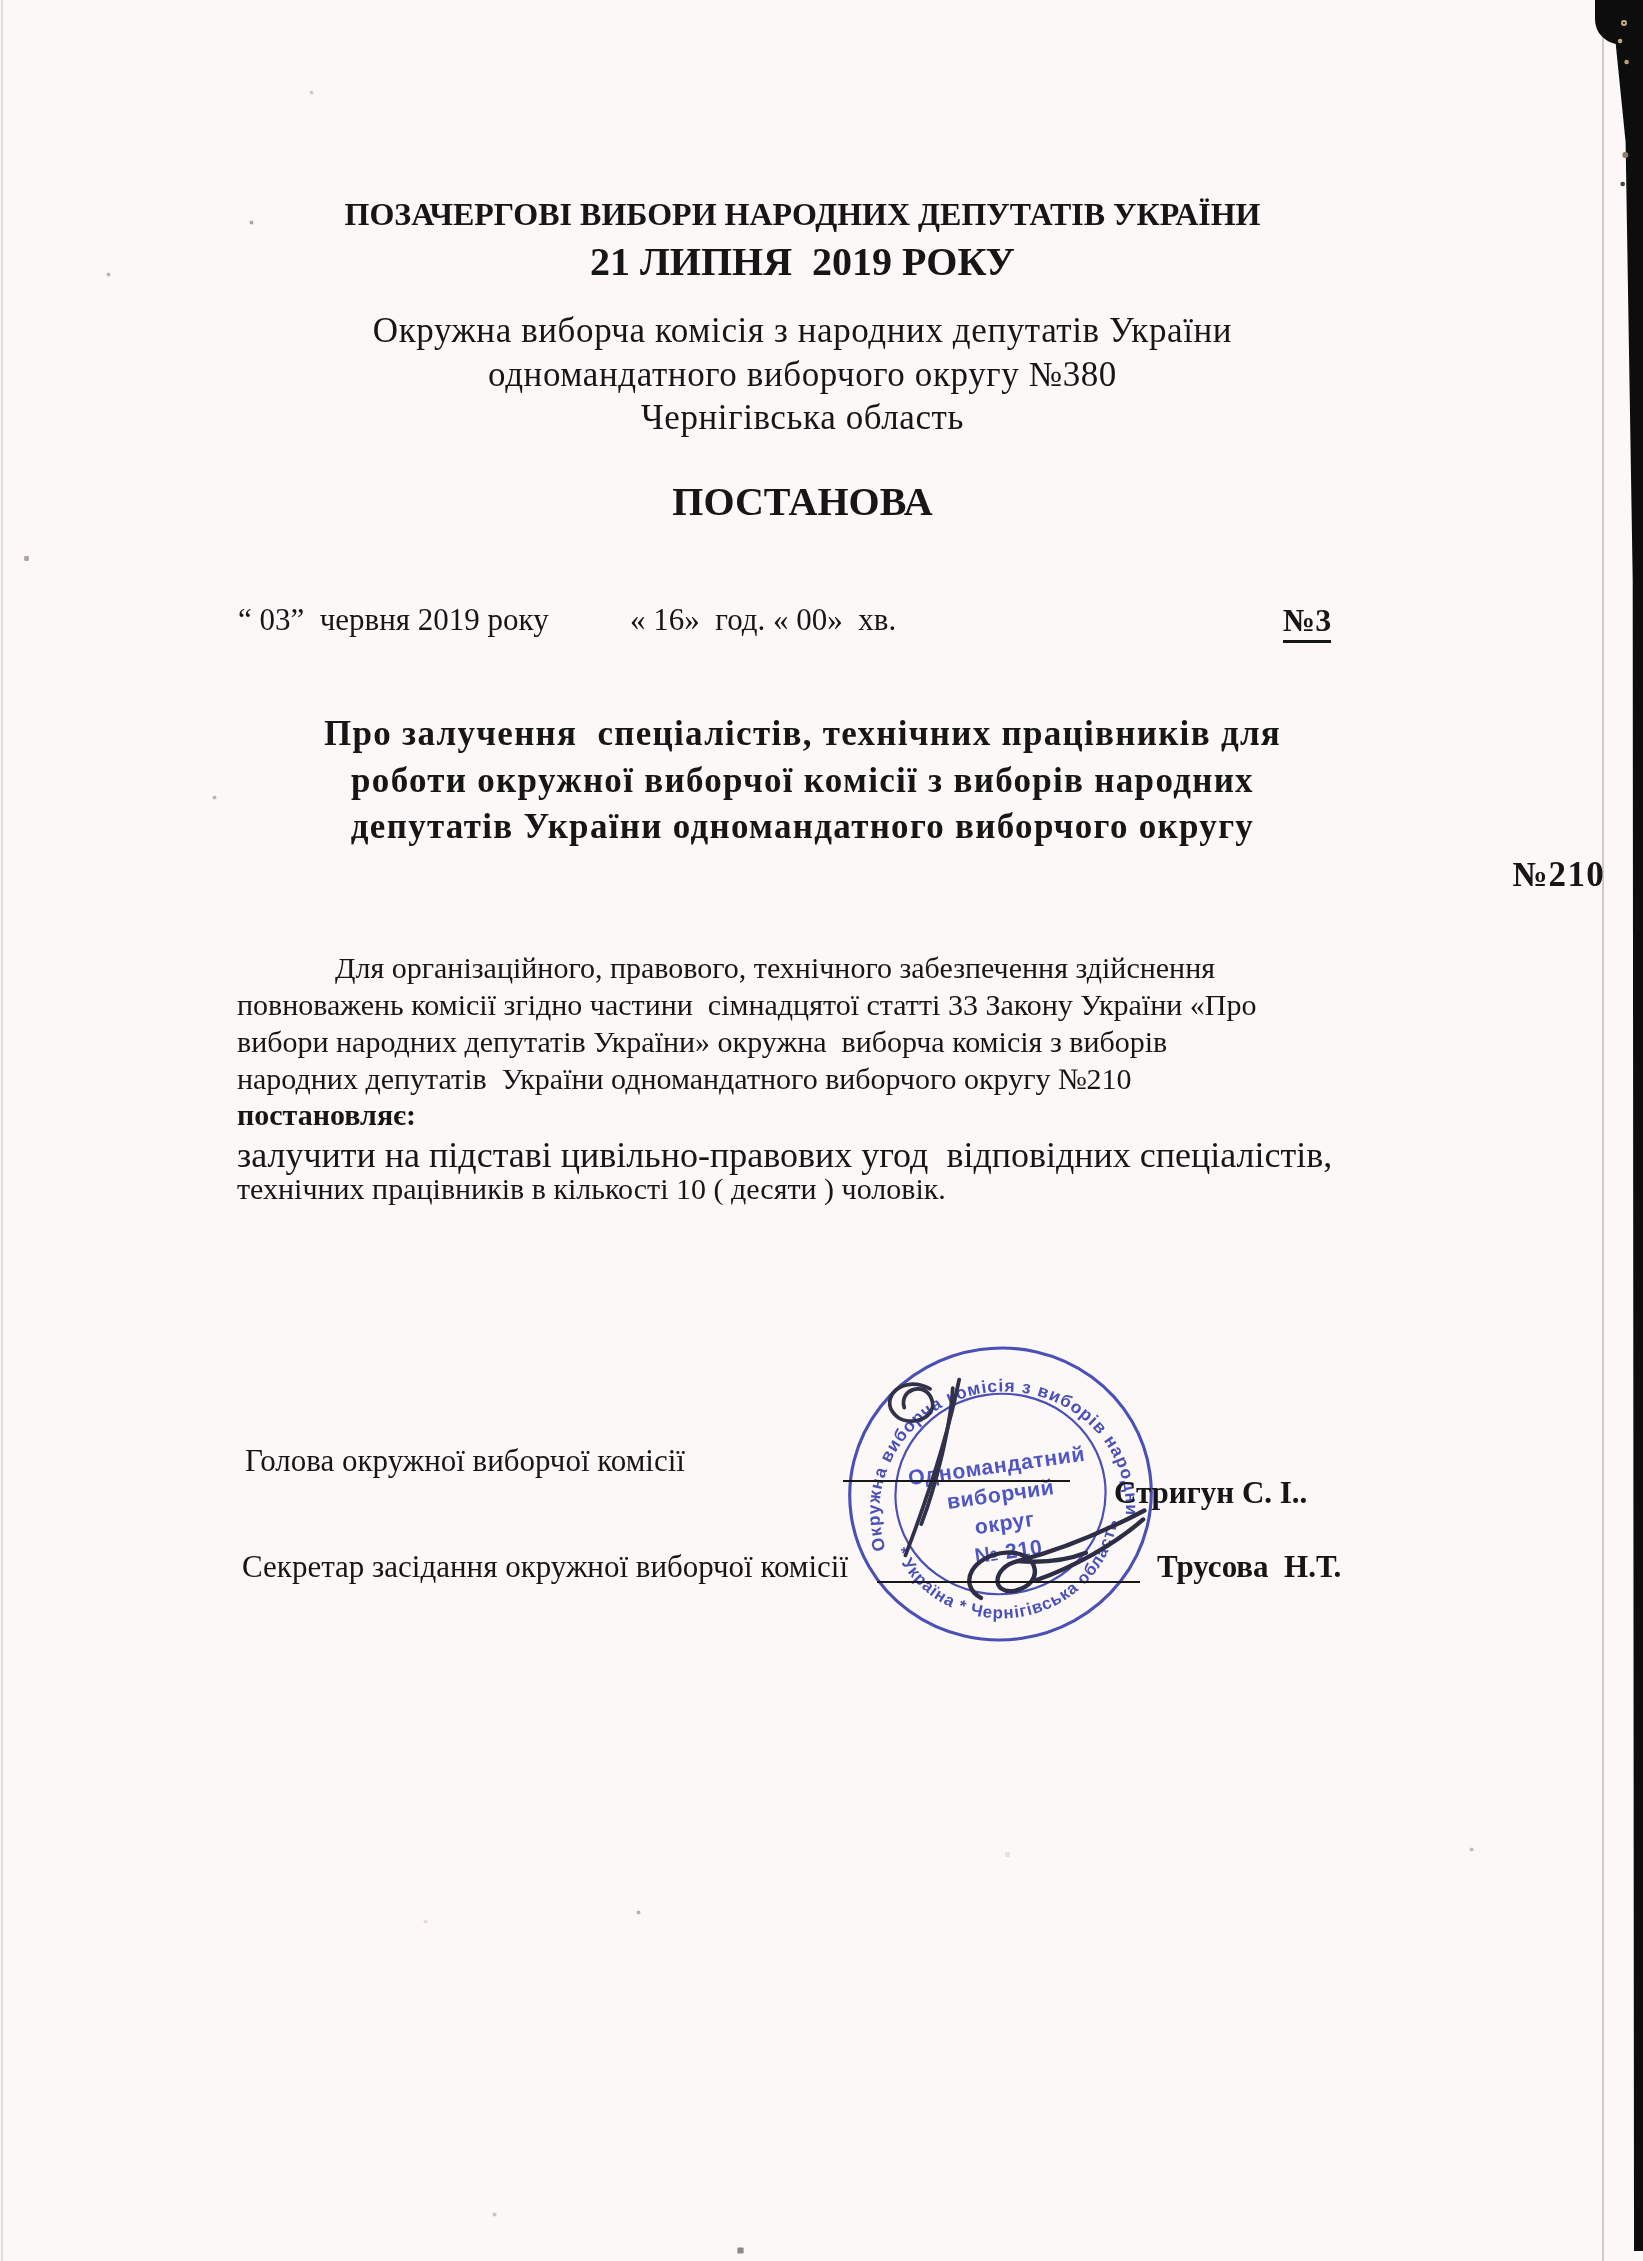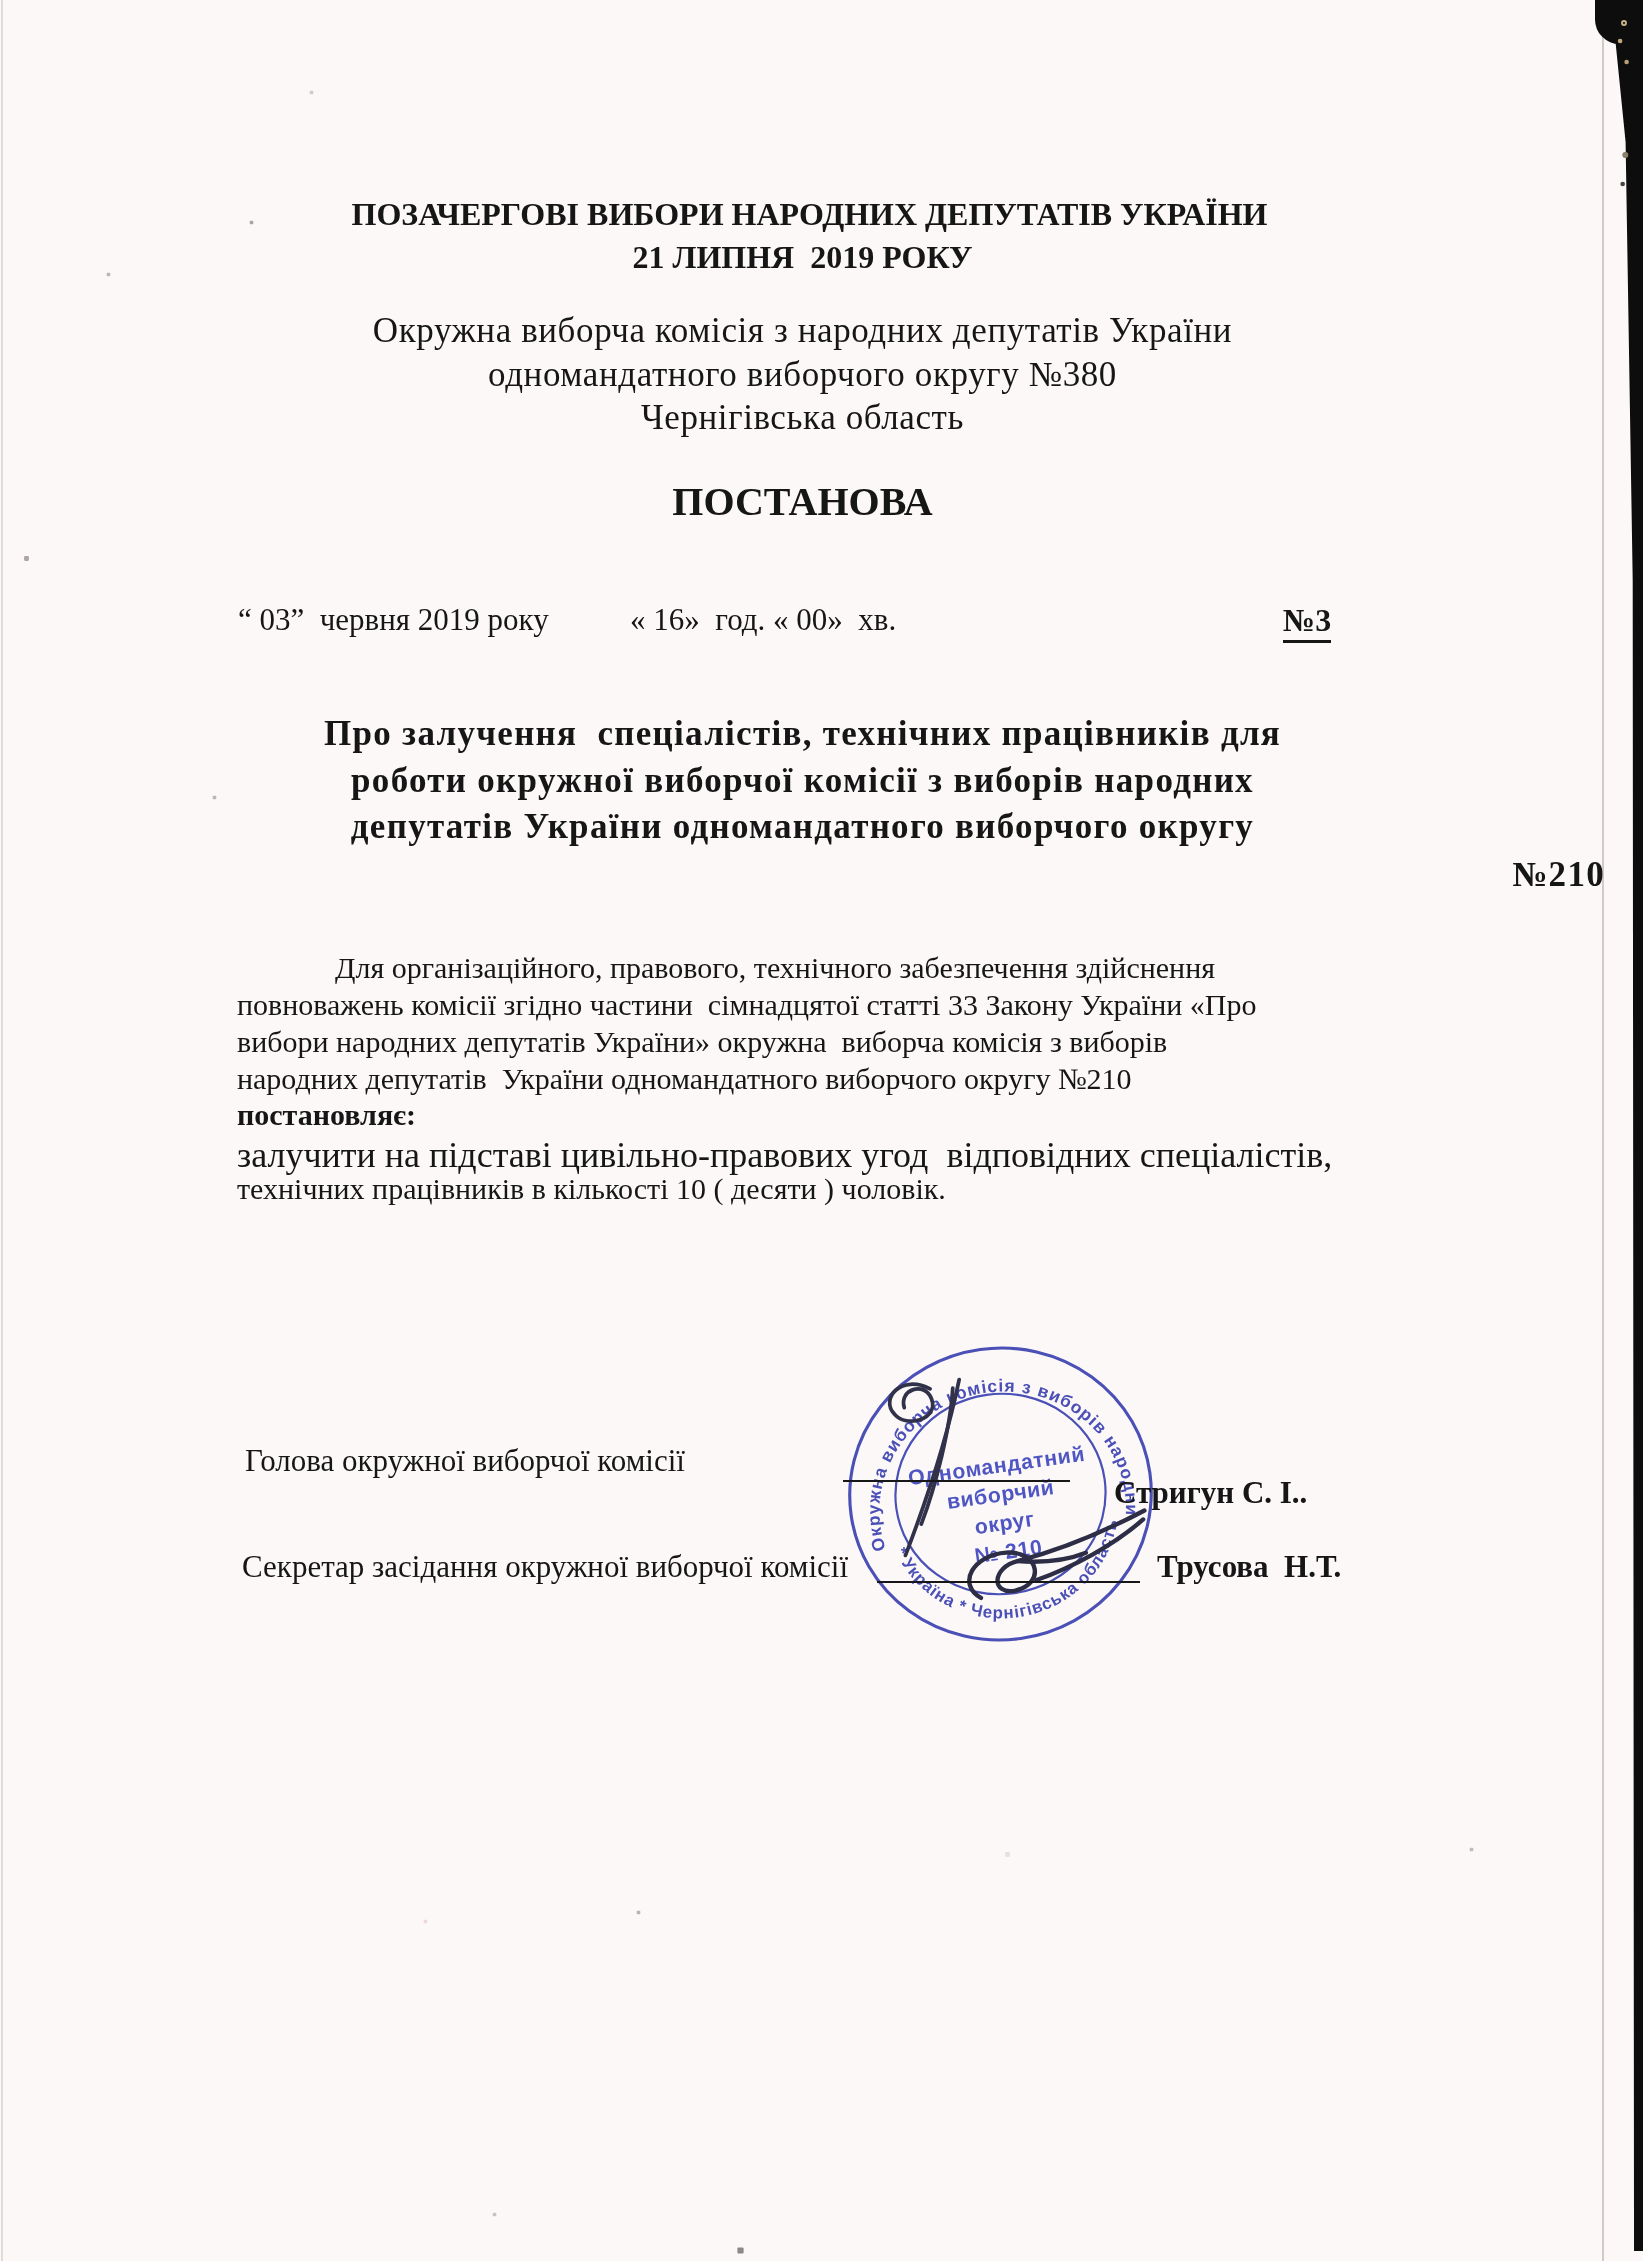--- a/index.html
+++ b/index.html
@@ -83,22 +83,22 @@
 
 <div class="page">
 
   <div class="abs edge-line-left"></div>
   <div class="abs edge-line-right"></div>
   <div class="abs black-band"></div>
   <div class="abs black-corner"></div>
   <div class="abs band-dirt"></div>
   <div class="abs speckles"></div>
 
-  <div class="abs t center bold doc-text" style="top:197px;font-size:32px;padding-left:7px;">ПОЗАЧЕРГОВІ ВИБОРИ НАРОДНИХ ДЕПУТАТІВ УКРАЇНИ</div>
-  <div class="abs t center bold doc-text" style="top:240px;font-size:32px;">21 ЛИПНЯ  2019 РОКУ</div>
+  <div class="abs t center bold doc-text" style="top:197px;font-size:32px;">ПОЗАЧЕРГОВІ ВИБОРИ НАРОДНИХ ДЕПУТАТІВ УКРАЇНИ</div>
+  <div class="abs t center bold doc-text" style="top:240px;font-size:40px;">21 ЛИПНЯ  2019 РОКУ</div>
 
   <div class="abs t center doc-text" style="top:311px;font-size:35px;letter-spacing:0.6px;">Окружна виборча комісія з народних депутатів України</div>
   <div class="abs t center doc-text" style="top:355px;font-size:35px;letter-spacing:0.6px;">одномандатного виборчого округу №380</div>
   <div class="abs t center doc-text" style="top:398px;font-size:35px;letter-spacing:0.6px;">Чернігівська область</div>
 
   <div class="abs t center bold doc-text" style="top:480px;font-size:40px;">ПОСТАНОВА</div>
 
   <div class="abs t doc-text" style="left:238px;top:603px;font-size:31px;">“ 03”  червня 2019 року</div>
   <div class="abs t doc-text" style="left:630px;top:603px;font-size:31px;">« 16»  год. « 00»  хв.</div>
   <div class="abs t bold doc-text" style="left:1283px;top:603px;font-size:32px;border-bottom:3.2px solid #161616;padding-bottom:1.3px;">№3</div>

